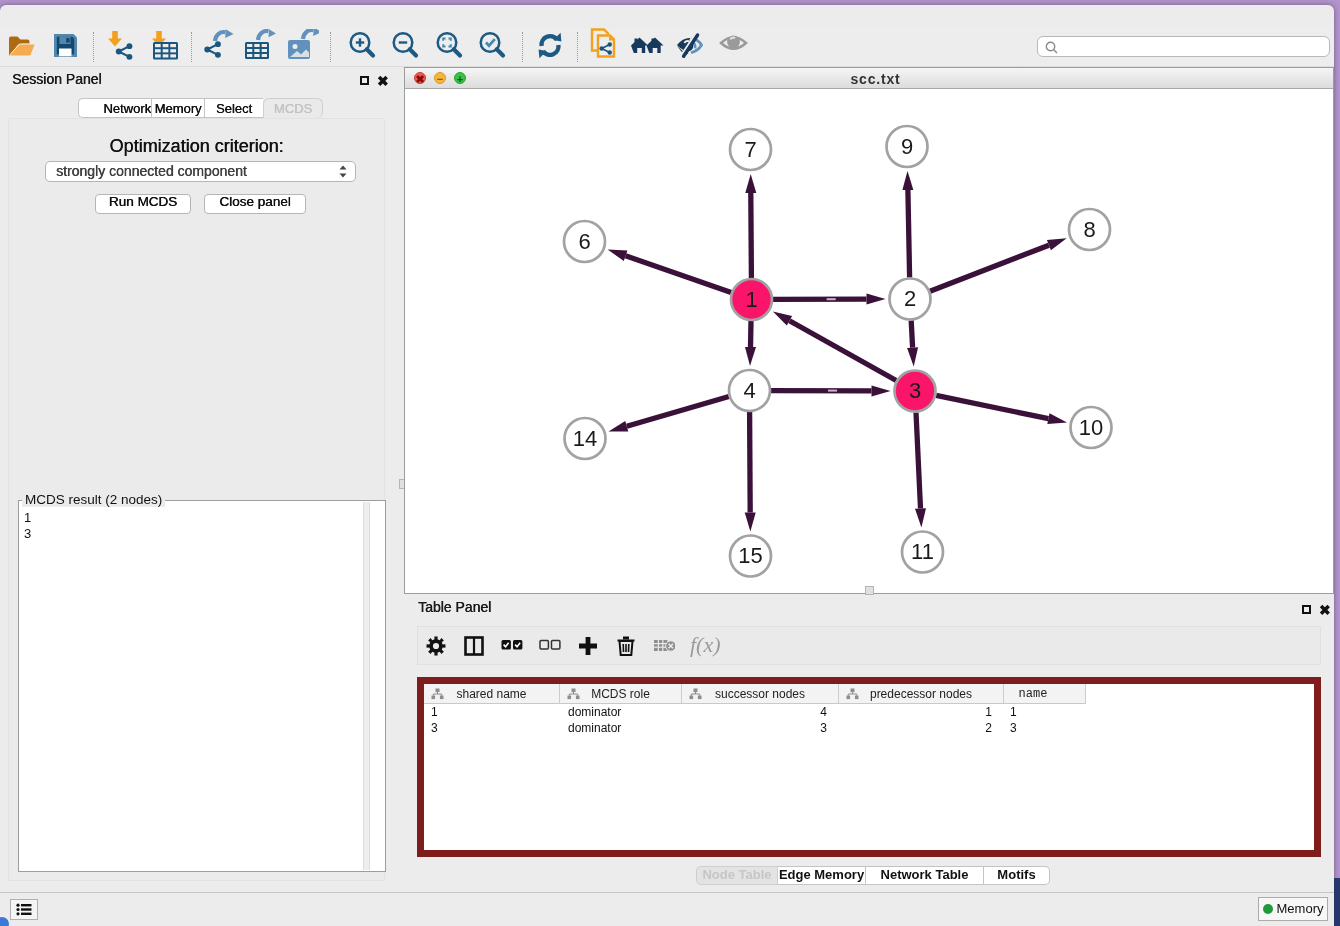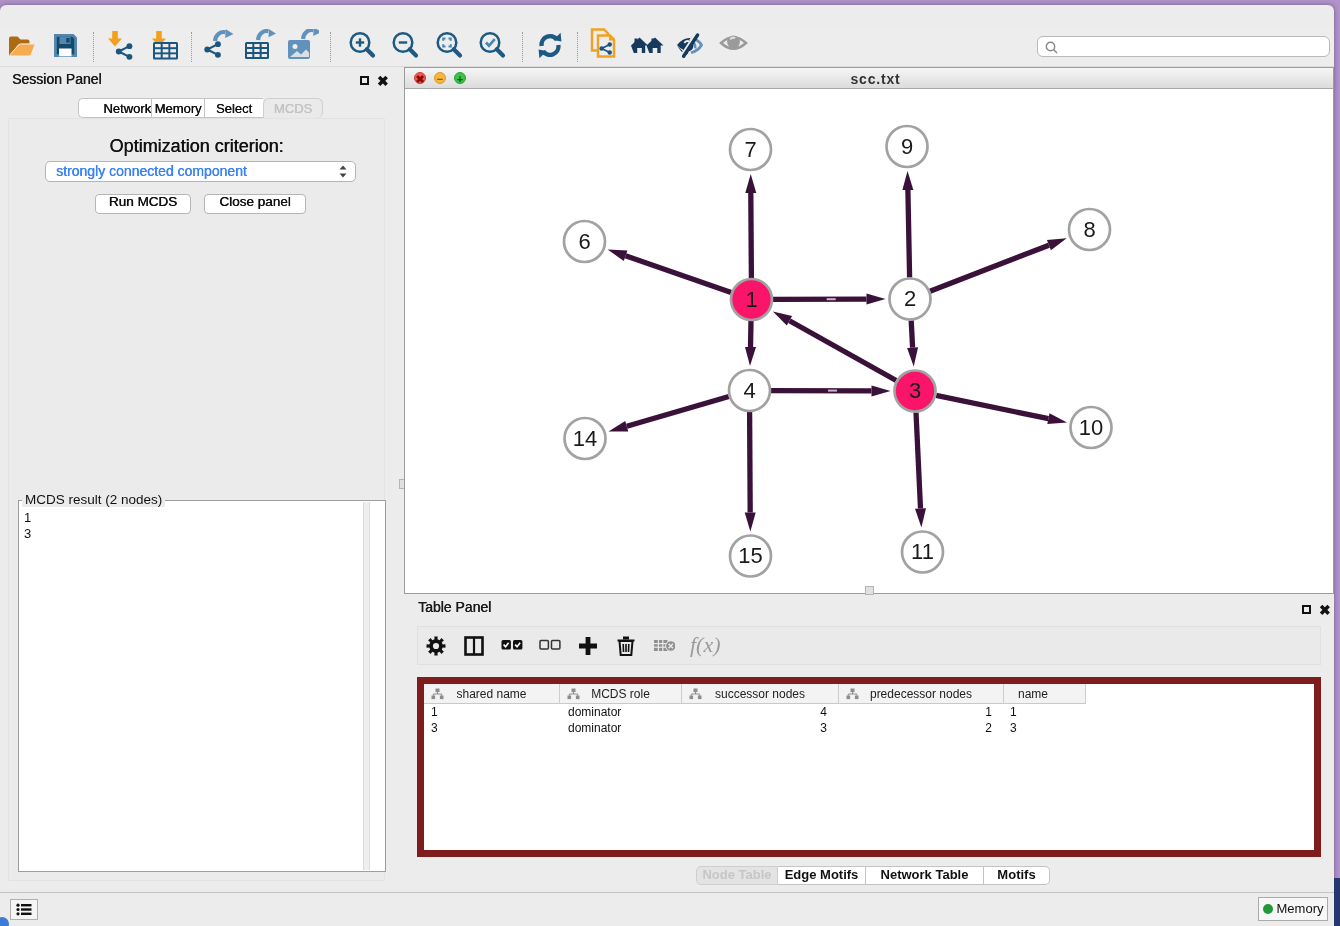--- a/index.html
+++ b/index.html
@@ -21,21 +21,21 @@
 .cpanel { position:absolute; left:0; top:0; width:393px; height:826px; }
 .phead { font-size:14px; color:#1a1a1a; text-shadow:0.4px 0 0 currentColor; }
 .tab, .btn, .combo, .optlabel { text-shadow:0.4px 0 0 currentColor; }
 .cpanel .phead { position:absolute; left:12px; top:4px; }
 .tabs { position:absolute; font-size:13px; }
 .tab { position:absolute; top:0; height:20px; line-height:19px; text-align:center; background:#fff; border:1px solid #c4c4c4; border-right:none; color:#111; }
 .tab.last { border-right:1px solid #c4c4c4; }
 .tab.sel { background:#eaeaea; color:#c3c3c3; border-radius:6px 6px 6px 0; border:1px solid #cfcfcf; border-bottom:none; }
 .cpanel .content { position:absolute; left:8px; top:51px; width:377px; height:763px; background:#ebebeb; border:1px solid #e2e2e2; border-radius:2px; }
 .optlabel { position:absolute; left:0; top:17px; width:100%; text-align:center; font-size:18px; color:#111; }
-.combo { position:absolute; left:36px; top:42px; width:311px; height:21px; background:#fff; border:1px solid #b5b5b5; border-radius:5px; font-size:14px; color:#3b82f6; line-height:18px; padding-left:10px; }
+.combo { position:absolute; left:36px; top:42px; width:311px; height:21px; background:#fff; border:1px solid #b5b5b5; border-radius:5px; font-size:14px; color:#404040; line-height:18px; padding-left:10px; }
 .btn { position:absolute; height:20px; background:#fff; border:1px solid #b5b5b5; border-radius:4px; font-size:13.5px; color:#111; text-align:center; line-height:14px; }
 .groupbox { position:absolute; left:9px; top:381px; width:368px; height:372px; background:#fff; border:1px solid #9d9d9d; }
 .grouplabel { position:absolute; left:3px; top:-9px; background:#ebebeb; padding:0 3px; font-size:13.5px; color:#111; }
 .groupbox .txt { position:absolute; left:5px; top:9px; font-size:13px; color:#111; line-height:16px; }
 .gbscroll { position:absolute; left:344px; top:1px; bottom:1px; width:7px; background:#eeeeee; border-left:1px solid #dcdcdc; border-right:1px solid #dcdcdc; }
 
 .vgrip { position:absolute; left:399px; top:412px; width:6px; height:10px; background:#e0e0e0; border:1px solid #b5b5b5; }
 
 .rside { position:absolute; left:404px; top:0; width:930px; height:831px; }
 .netframe { position:absolute; left:0; top:0; width:930px; height:527px; border:1px solid #9c9c9c; background:#fff; }
@@ -375,40 +375,40 @@
                   <rect x="0.5" y="7.5" width="3.6" height="3.6" fill="#8d8d8d"></rect>
                   <rect x="8.9" y="7.5" width="3.6" height="3.6" fill="#8d8d8d"></rect>
                   <path d="M6.5,4 v2 M2.3,7.5 v-1.5 h8.4 v1.5" stroke="#8d8d8d" stroke-width="1" fill="none"></path>
                 </svg>successor nodes</div>
               <div class="thcell" style="left:415px;width:165px;"><svg width="13" height="12" viewBox="0 0 13 12" style="position:absolute;left:7px;top:4px">
                   <rect x="4.5" y="0.5" width="4" height="3.6" fill="#8d8d8d"></rect>
                   <rect x="0.5" y="7.5" width="3.6" height="3.6" fill="#8d8d8d"></rect>
                   <rect x="8.9" y="7.5" width="3.6" height="3.6" fill="#8d8d8d"></rect>
                   <path d="M6.5,4 v2 M2.3,7.5 v-1.5 h8.4 v1.5" stroke="#8d8d8d" stroke-width="1" fill="none"></path>
                 </svg>predecessor nodes</div>
-              <div class="thcell" style="left:580px;width:82px; padding-right:23px;">name</div>
+              <div class="thcell" style="left:580px;width:82px; padding-right:23px;font-family:Liberation Mono, monospace;">name</div>
             </div>
             <div class="trow" style="top:20px;width:662px;">
               <div class="tcell" style="left:7px;">1</div>
               <div class="tcell" style="left:144px;">dominator</div>
               <div class="tcell" style="left:258px;width:145px;text-align:right;">4</div>
               <div class="tcell" style="left:415px;width:153px;text-align:right;">1</div>
               <div class="tcell" style="left:586px;">1</div>
             </div>
             <div class="trow" style="top:36px;width:662px;">
               <div class="tcell" style="left:7px;">3</div>
               <div class="tcell" style="left:144px;">dominator</div>
               <div class="tcell" style="left:258px;width:145px;text-align:right;">3</div>
               <div class="tcell" style="left:415px;width:153px;text-align:right;">2</div>
               <div class="tcell" style="left:586px;">3</div>
             </div>
           </div>
         <div class="btabs" id="btabs">
             <div style="position:absolute;left:292px;top:0;width:82px;height:19px;background:#e3e3e3;border:1px solid #cfcfcf;border-radius:5px 0 0 5px;color:#c6c6c6;font-size:13px;font-weight:bold;text-align:center;line-height:15px;">Node Table</div>
-            <div style="position:absolute;left:374px;top:0;width:88px;height:19px;background:#fff;border:1px solid #c4c4c4;border-left:none;color:#111;font-size:13px;font-weight:bold;text-align:center;line-height:15px;">Edge Motifs</div>
+            <div style="position:absolute;left:374px;top:0;width:88px;height:19px;background:#fff;border:1px solid #c4c4c4;border-left:none;color:#111;font-size:13px;font-weight:bold;text-align:center;line-height:15px;">Edge Memory</div>
             <div style="position:absolute;left:462px;top:0;width:118px;height:19px;background:#fff;border:1px solid #c4c4c4;border-left:none;color:#111;font-size:13px;font-weight:bold;text-align:center;line-height:15px;">Network Table</div>
             <div style="position:absolute;left:580px;top:0;width:66px;height:19px;background:#fff;border:1px solid #c4c4c4;border-left:none;border-radius:0 5px 5px 0;color:#111;font-size:13px;font-weight:bold;text-align:center;line-height:15px;">Motifs</div>
           </div>
       </div>
     </div>
   </div>
   <div class="statusbar">
     <div class="listbtn" id="listbtn">
         <svg width="16" height="13" viewBox="0 0 16 13" style="position:absolute;left:5px;top:3px">
           <g fill="#111">

